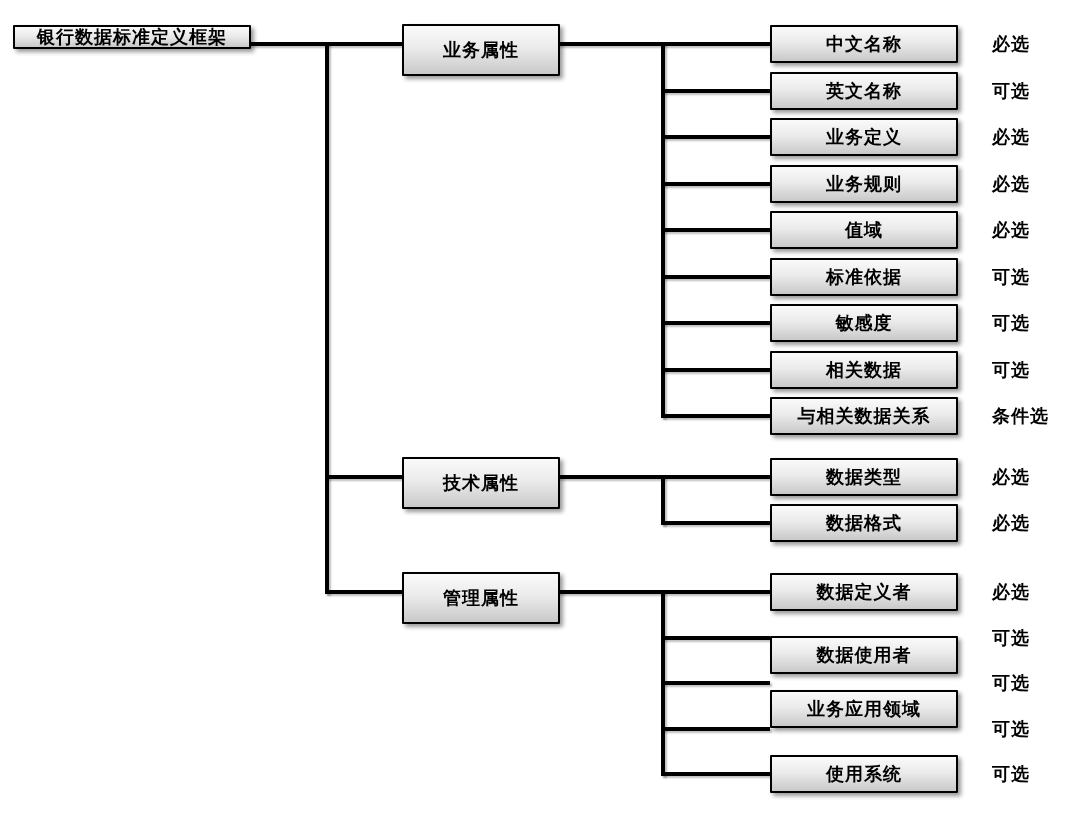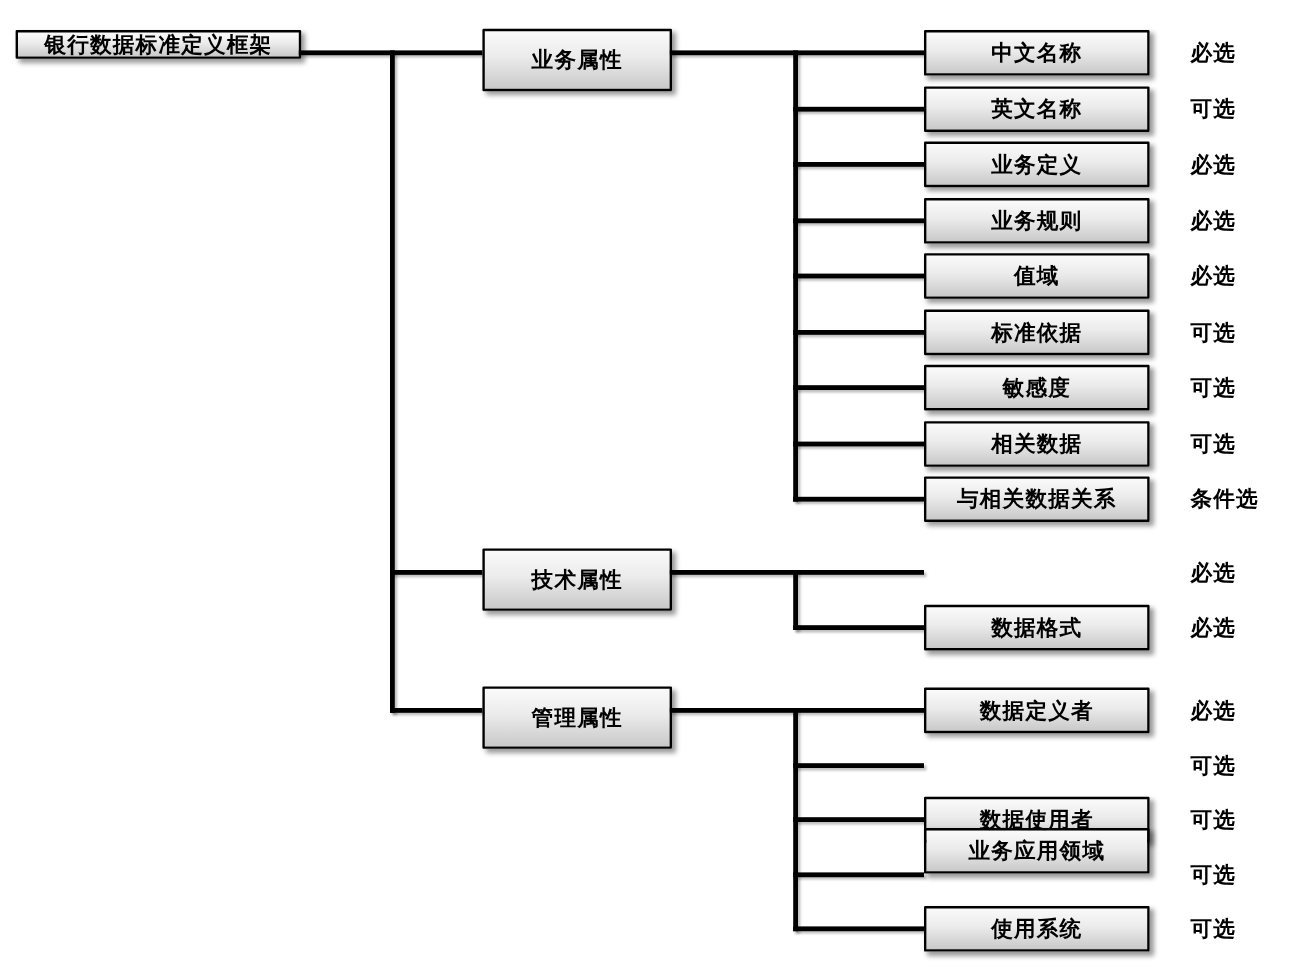--- a/index.html
+++ b/index.html
@@ -100,27 +100,28 @@
   <div class="req" style="top:218px;">必选</div>
   <div class="box leaf" style="top:258px;">标准依据</div>
   <div class="req" style="top:265px;">可选</div>
   <div class="box leaf" style="top:304px;">敏感度</div>
   <div class="req" style="top:311px;">可选</div>
   <div class="box leaf" style="top:351px;">相关数据</div>
   <div class="req" style="top:358px;">可选</div>
   <div class="box leaf" style="top:397px;">与相关数据关系</div>
   <div class="req" style="top:404px;">条件选</div>
 
+  <div class="box leaf" style="top:458px;">数据类型</div>
   <div class="req" style="top:465px;">必选</div>
   <div class="box leaf" style="top:504px;">数据格式</div>
   <div class="req" style="top:511px;">必选</div>
 
   <div class="box leaf" style="top:573px;">数据定义者</div>
   <div class="req" style="top:580px;">必选</div>
   <div class="req" style="top:626px;">可选</div>
-  <div class="box leaf" style="top:664px;text-decoration:underline;">数据使用者</div>
+  <div class="box leaf" style="top:636px;">数据使用者</div>
   <div class="req" style="top:671px;">可选</div>
   <div class="box leaf" style="top:690px;">业务应用领域</div>
   <div class="req" style="top:717px;">可选</div>
   <div class="box leaf" style="top:755px;">使用系统</div>
   <div class="req" style="top:762px;">可选</div>
 
 </div>
 
 </body></html>

